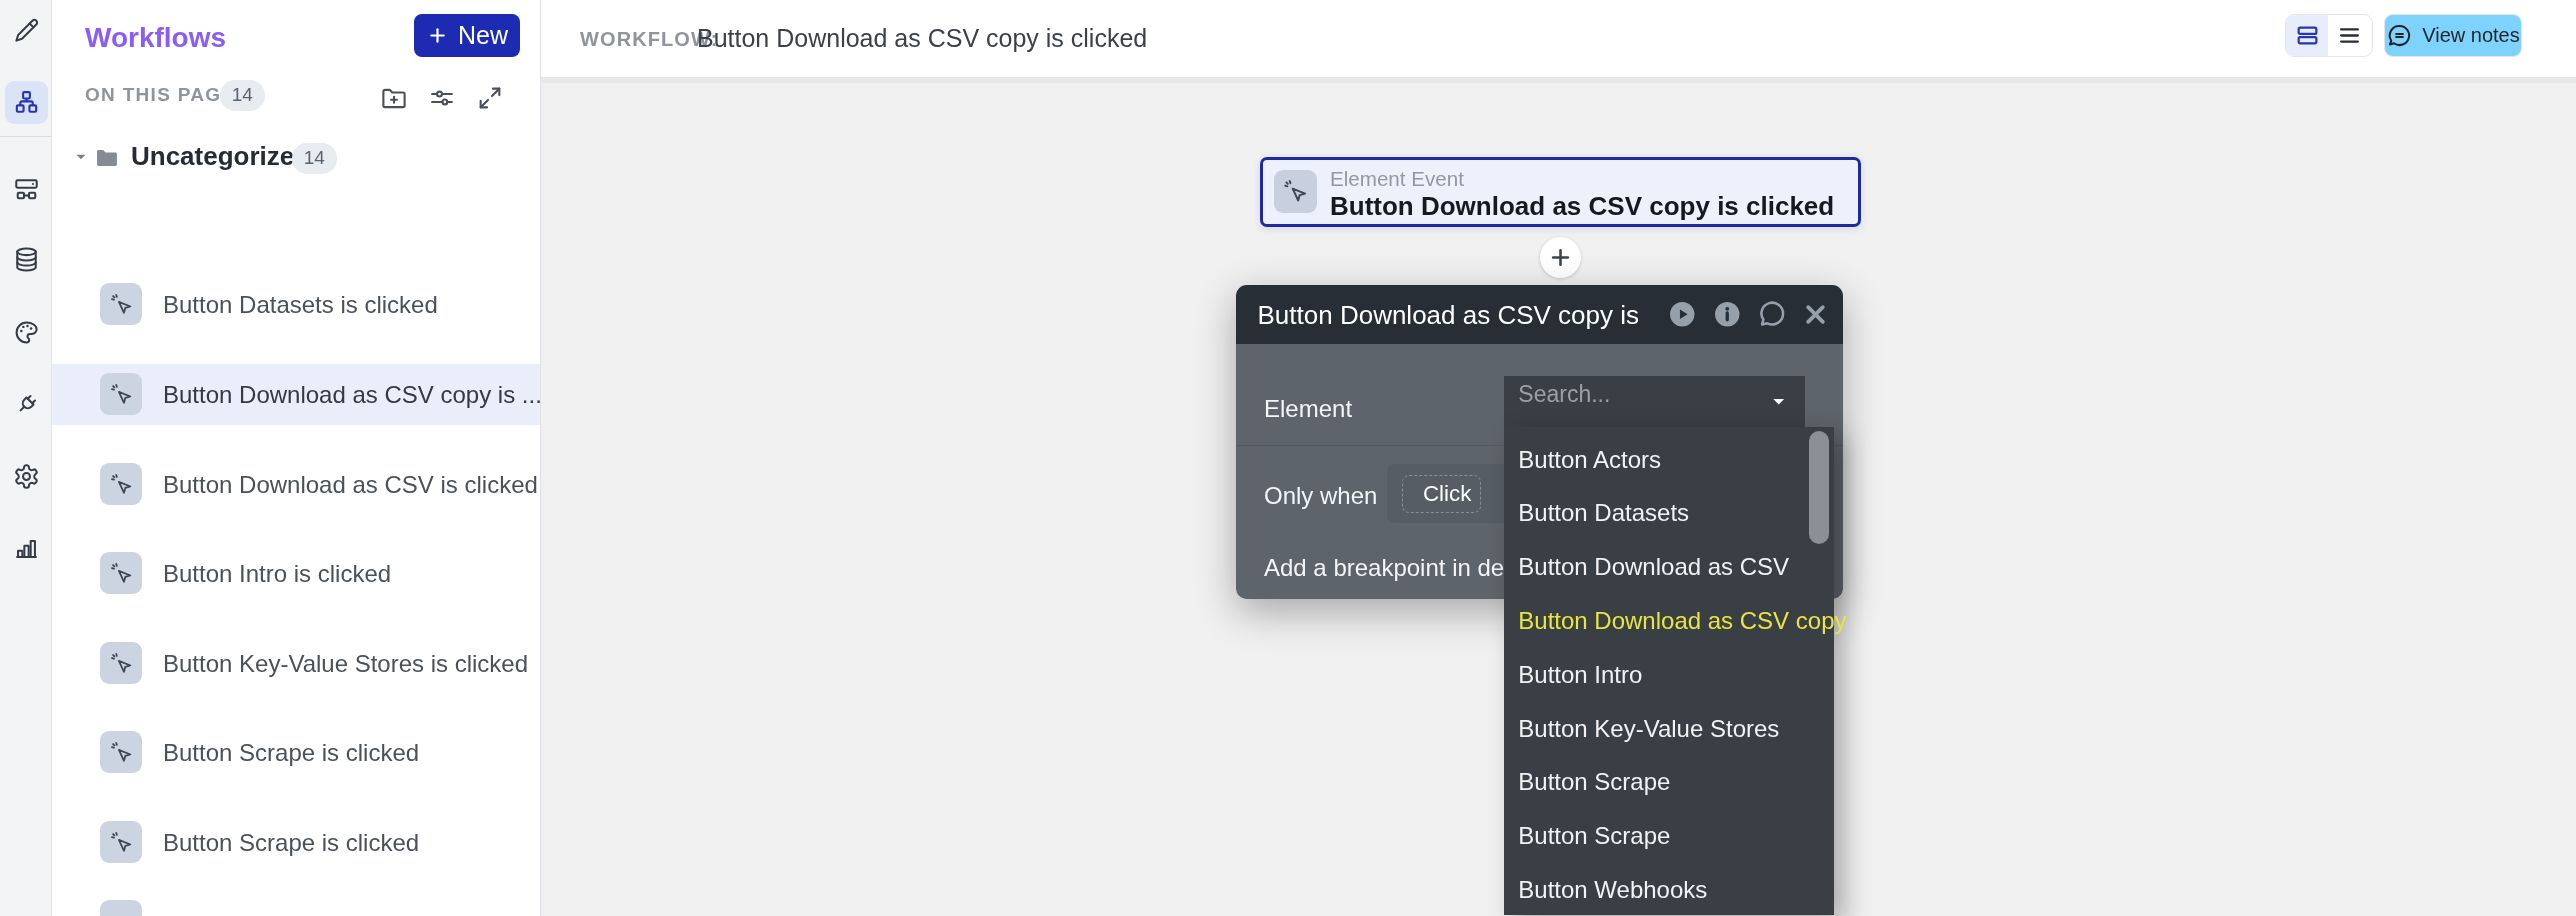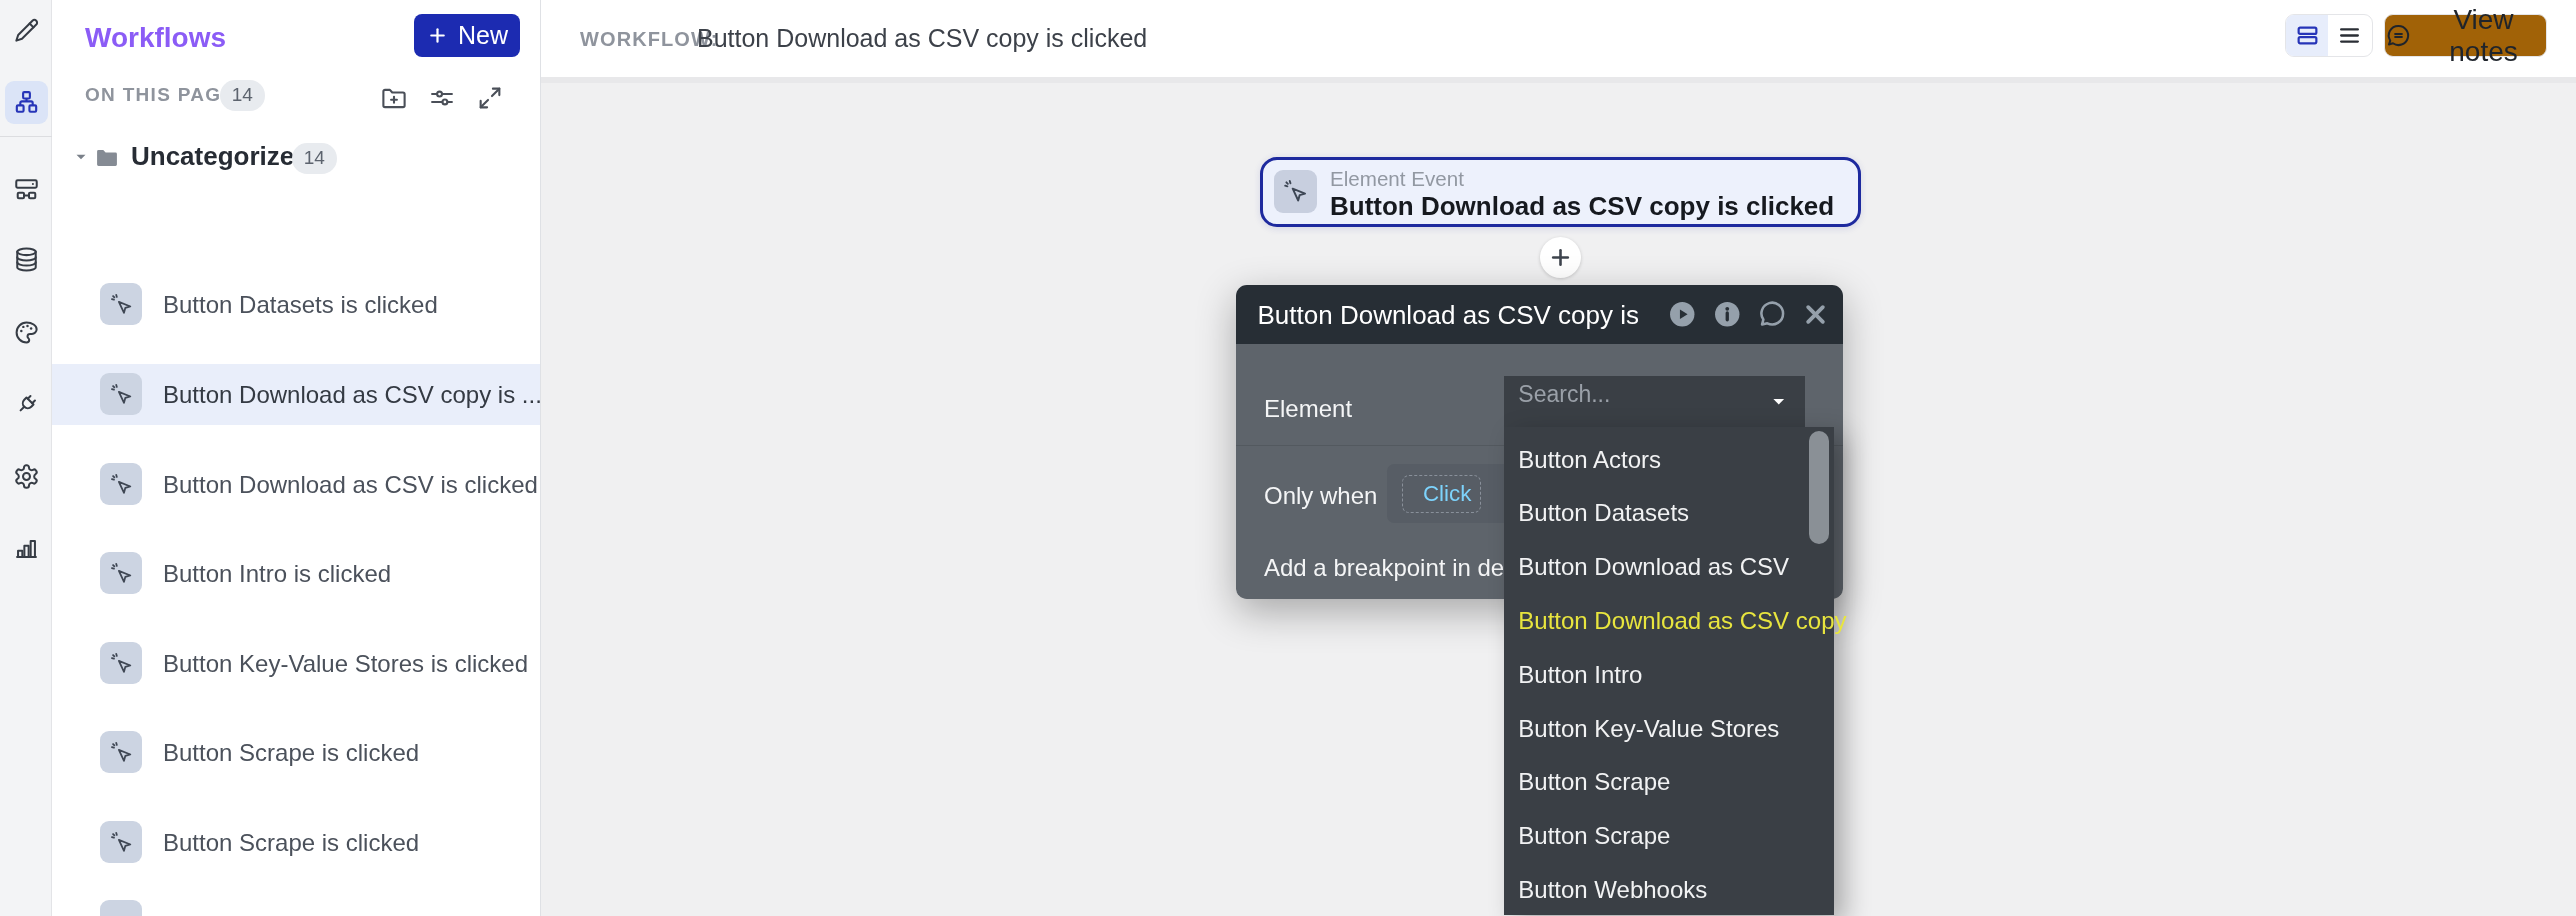--- a/index.html
+++ b/index.html
@@ -34,44 +34,44 @@
   .wrow.selected .lbl { color:#343a43; font-weight:500; }
   .ibox-partial { position:absolute; left:48px; top:900px; width:42px; height:42px; background:#ccd4e2; border-radius:9px; }
 
   
   #topbar { position:absolute; left:541px; top:0; width:2035px; height:77px; background:#fff; }
   .wf-label { position:absolute; left:39px; top:28px; font-size:20px; letter-spacing:1.1px; font-weight:600; color:#8f949d; }
   .wf-title { position:absolute; left:156px; top:24px; font-size:25px; font-weight:500; color:#3c4149; white-space:nowrap; }
   .seg { position:absolute; left:1744px; top:14.3px; width:88px; height:43px; border:1.8px solid #e4e5e8; border-radius:9px; background:#fff; display:flex; overflow:hidden; }
   .seg-cell { width:42px; height:100%; display:flex; align-items:center; justify-content:center; cursor:pointer; color:#2a2e35; }
   .seg-cell.active { background:#e7edfb; color:#2634b8; }
-  .notes-btn { position:absolute; left:1843px; top:14.3px; width:163px; height:43px; border:1.8px solid #e4e5e8; border-radius:9px; background:#a16207; display:flex; align-items:center; justify-content:center; gap:9px; font-size:28px; font-weight:500; color:#1f242b; font-family:inherit; cursor:pointer; }
+  .notes-btn { position:absolute; left:1843px; top:14.3px; width:138px; height:43px; border:1.8px solid #e4e5e8; border-radius:9px; background:#7dd3fc; display:flex; align-items:center; justify-content:center; gap:9px; font-size:20px; font-weight:500; color:#1f242b; font-family:inherit; cursor:pointer; }
 
   
   #canvas { position:absolute; left:541px; top:77px; width:2035px; height:839px; background:#f0f0f1; }
   .canvas-strip { position:absolute; left:0; top:0; width:100%; height:6.3px; background:#e8e8ea; }
 
-  .node { position:absolute; left:719px; top:80px; width:601px; height:70px; background:#edf1fc; border:3.6px solid #1e2a9e; border-radius:17px; box-shadow:0 1.8px 7.2px rgba(30,42,158,0.12); cursor:pointer; }
+  .node { position:absolute; left:719px; top:80px; width:601px; height:70px; background:#edf1fc; border:3.6px solid #1e2a9e; border-radius:7px; box-shadow:0 1.8px 7.2px rgba(30,42,158,0.12); cursor:pointer; }
   .node .ibox { position:absolute; left:10.8px; top:10px; width:43px; height:43px; background:#c8cfdf; border-radius:9px; display:flex; align-items:center; justify-content:center; color:#3d4654; }
   .node .tlabel { position:absolute; left:67px; top:7.2px; font-size:20.6px; color:#9298a2; }
   .node .ttitle { position:absolute; left:67px; top:30.5px; font-size:26px; font-weight:700; color:#16191f; white-space:nowrap; }
 
   .plus-btn { position:absolute; left:999px; top:160px; width:41px; height:41px; background:#fff; border:none; border-radius:50%; box-shadow:0 0.9px 3.6px rgba(0,0,0,0.18); display:flex; align-items:center; justify-content:center; color:#3e444d; cursor:pointer; }
 
   
   .modal { position:absolute; left:695px; top:208px; width:607px; height:314px; border-radius:10.8px; box-shadow:0 12.5px 39px rgba(0,0,0,0.30); z-index:2; }
   .modal-header { position:absolute; left:0; top:0; width:607px; height:59px; background:#272e35; border-radius:10.8px 10.8px 0 0; }
   .modal-title { position:absolute; left:21.5px; top:15.2px; font-size:26px; font-weight:500; color:#ffffff; white-space:nowrap; max-width:394px; overflow:hidden; }
   .modal-icons { position:absolute; right:14.3px; top:0; height:59px; display:flex; align-items:center; gap:14.3px; color:#95a0ab; }
   .modal-icons > span { cursor:pointer; display:flex; }
   .modal-body { position:absolute; left:0; top:59px; width:607px; height:255px; background:#5e646b; border-radius:0 0 10.8px 10.8px; }
   .frow-label { position:absolute; left:28px; font-size:24px; color:#f4f5f6; }
   .body-divider { position:absolute; left:0; top:101px; width:607px; border-top:1.8px solid #53595f; }
   .click-chip { position:absolute; left:151px; top:120px; width:134px; height:59px; background:#575d65; border-radius:7.2px; cursor:pointer; }
-  .click-chip .dash { position:absolute; left:15.2px; top:10.8px; width:79px; height:38px; border:1.8px dashed #89909a; border-radius:7.2px; display:flex; align-items:center; justify-content:center; font-size:22.4px; color:#7dd3fc;padding-left:11px; }
+  .click-chip .dash { position:absolute; left:15.2px; top:10.8px; width:79px; height:38px; border:1.8px dashed #89909a; border-radius:7.2px; display:flex; align-items:center; justify-content:center; font-size:22.4px; color:#ffffff;padding-left:11px; }
   .breakpoint { position:absolute; left:28px; top:210px; font-size:24px; color:#f4f5f6; white-space:nowrap; cursor:pointer; }
 
   
   .dd-search { position:absolute; left:963px; top:299px; width:301px; height:51px; background:#3a3f45; z-index:3; }
   .dd-search input { position:absolute; left:14.3px; top:2px; width:233px; height:33px; background:transparent; border:none; outline:none; color:#e8eaec; font-size:23px; font-family:inherit; }
   .dd-search input::placeholder { color:#9aa0a8; }
   .dd-caret { position:absolute; right:16px; top:15.2px; color:#fff; }
   .dd-list { position:absolute; left:963px; top:350px; width:330px; height:488px; background:#3a3f45; box-shadow:10.8px 9px 25px rgba(0,0,0,0.30); z-index:3; }
   .dd-item { position:absolute; left:14.3px; height:25px; line-height:25px; font-size:24px; color:#f1f2f3; white-space:nowrap; cursor:pointer; }
   .dd-item.active { color:#e8e53e; }

